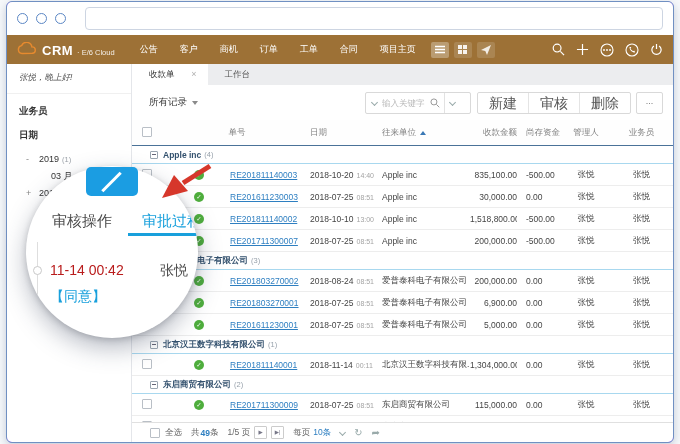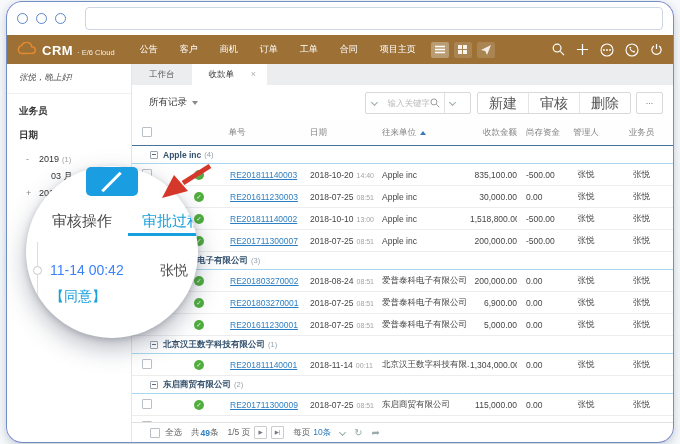--- a/index.html
+++ b/index.html
@@ -5,21 +5,21 @@
   html,body{margin:0;padding:0;}
   body{
     width:680px;height:444px;position:relative;overflow:hidden;
     background:#f7f9fb;
     font-family:"Liberation Sans","DejaVu Sans",sans-serif;
     -webkit-font-smoothing:antialiased;
   }
   
   .window{
     position:absolute;left:6px;top:1px;width:666px;height:440px;
-    background:#8b5cf6;border:1px solid #7090c2;border-radius:16px;
+    background:#8b5cf6;border:1px solid #7090c2;border-radius:6px;
     box-shadow:0 3px 10px rgba(60,80,120,.28);overflow:hidden;
   }
   
   .browser-bar{height:33px;display:flex;align-items:center;padding:0 10px;background:#fff;}
   .win-dot{width:9px;height:9px;border:1.5px solid #5b87c5;border-radius:50%;margin-right:8px;flex:none;}
   .addr{flex:1;height:21px;border:1px solid #cdd5e2;border-radius:4px;margin-left:11px;background:#fff;}
   
   .app-header{height:29px;background:#9d7136;display:flex;align-items:center;padding:0 10px;color:#fff;}
   .logo{display:flex;align-items:baseline;}
   .brand{font-size:13px;font-weight:bold;letter-spacing:.5px;margin-left:5px;}
@@ -47,21 +47,21 @@
   .tabbar{height:21px;background:#ecedef;display:flex;flex:none;}
   .tab{font-size:8.5px;color:#555;line-height:21px;padding:0 17px;display:flex;align-items:center;}
   .tab.active{background:#fff;color:#333;padding-right:9px;}
   .tab-close{color:#b0b0b0;font-size:9px;margin-left:15px;width:9px;text-align:center;}
   .tab-close::before{content:"×";}
   .toolbar{height:35px;display:flex;align-items:center;padding:0 10px;flex:none;background:#fff;}
   .filter{font-size:9.5px;color:#333;display:flex;align-items:center;margin-left:7px;}
   .caret-down{width:0;height:0;border-left:3.5px solid transparent;border-right:3.5px solid transparent;border-top:4px solid #8a8a8a;margin-left:5px;}
   .chev{width:4px;height:4px;border-right:1px solid #9aa;border-bottom:1px solid #9aa;transform:rotate(45deg);display:inline-block;flex:none;}
   .search{margin-left:auto;width:98px;height:20px;border:1px solid #d9d9d9;border-radius:2px;display:flex;align-items:center;padding:0 0 0 6px;background:#fff;}
-  .search input{border:none;outline:none;width:48px;font-size:8.5px;color:#555;margin-left:5px;padding:0;background:transparent;text-align:right;}
+  .search input{border:none;outline:none;width:48px;font-size:8.5px;color:#555;margin-left:5px;padding:0;background:transparent;}
   .search input::placeholder{color:#b8b8b8;}
   .search-split{width:1px;height:20px;background:#e2e2e2;margin-left:4px;}
   .search-chev-box{width:15px;display:flex;justify-content:center;}
   .btn-group{display:flex;margin-left:6px;border:1px solid #d9d9d9;border-radius:2px;height:20px;}
   .tb-btn{font-size:14px;color:#555;line-height:20px;padding:0 11px;border-left:1px solid #e4e4e4;}
   .tb-btn:first-child{border-left:none;}
   .more-btn{width:25px;height:20px;border:1px solid #d9d9d9;border-radius:2px;margin-left:5px;font-size:9px;color:#777;text-align:center;line-height:16px;}
   
   .thead{height:25px;display:flex;align-items:center;font-size:8.5px;color:#828282;border-bottom:1px solid #4a7298;background:#fefefe;flex:none;}
   .cell{flex:none;overflow:hidden;white-space:nowrap;}
@@ -97,21 +97,21 @@
   .lens{
     position:absolute;left:26px;top:166px;width:172px;height:172px;border-radius:50%;
     background:#fff;overflow:hidden;z-index:50;
     box-shadow:0 10px 24px rgba(50,60,85,.35),0 2px 6px rgba(0,0,0,.18);
   }
   .lens-tab1{position:absolute;left:26px;top:46px;font-size:15px;color:#4a4a4a;}
   .lens-tab2{position:absolute;left:116px;top:46px;font-size:15px;color:#18a0dc;white-space:nowrap;}
   .lens-underline{position:absolute;left:102px;top:67px;width:75px;height:3px;background:#18a0dc;}
   .lens-vline{position:absolute;left:11px;top:76px;width:1px;height:70px;background:#dedede;}
   .lens-node{position:absolute;left:7px;top:100px;width:9px;height:9px;border:1.5px solid #c8c8c8;border-radius:50%;background:#fff;box-sizing:border-box;}
-  .lens-time{position:absolute;left:24px;top:96px;font-size:14px;color:#3b82f6;white-space:nowrap;}
+  .lens-time{position:absolute;left:24px;top:96px;font-size:14px;color:#b91c1c;white-space:nowrap;}
   .lens-user{position:absolute;left:134px;top:96px;font-size:14px;color:#4a4a4a;}
   .lens-action{position:absolute;left:24px;top:122px;font-size:14px;color:#18a0dc;white-space:nowrap;}
   
   .badge-blue{position:absolute;left:86px;top:167px;width:52px;height:29px;background:#1b9de2;border-radius:5px;z-index:60;overflow:hidden;}
   .badge-slash{position:absolute;left:24px;top:2px;width:3px;height:26px;background:#fff;transform:rotate(45deg);}
   .red-arrow{position:absolute;left:156px;top:158px;z-index:70;}
 </style>
 </head>
 <body>
 
@@ -197,27 +197,27 @@
         </div>
         <div class="tree-item">
           <span class="tree-toggle">+</span><span>2018</span><span class="tree-count">(48)</span>
         </div>
       </div>
     </aside>
 
     <div class="main">
 
       <div class="tabbar">
-        <span class="tab">
-            <span>工作台</span>
-          </span>
         <span class="tab active">
           <span>收款单</span>
           <span class="tab-close"></span>
         </span>
+        <span class="tab">
+            <span>工作台</span>
+          </span>
       </div>
 
       <div class="toolbar">
         <span class="filter">
           <span>所有记录</span>
           <span class="caret-down"></span>
         </span>
         <div class="search">
           <span class="chev"></span>
           <input type="text" placeholder="输入关键字" style="">

